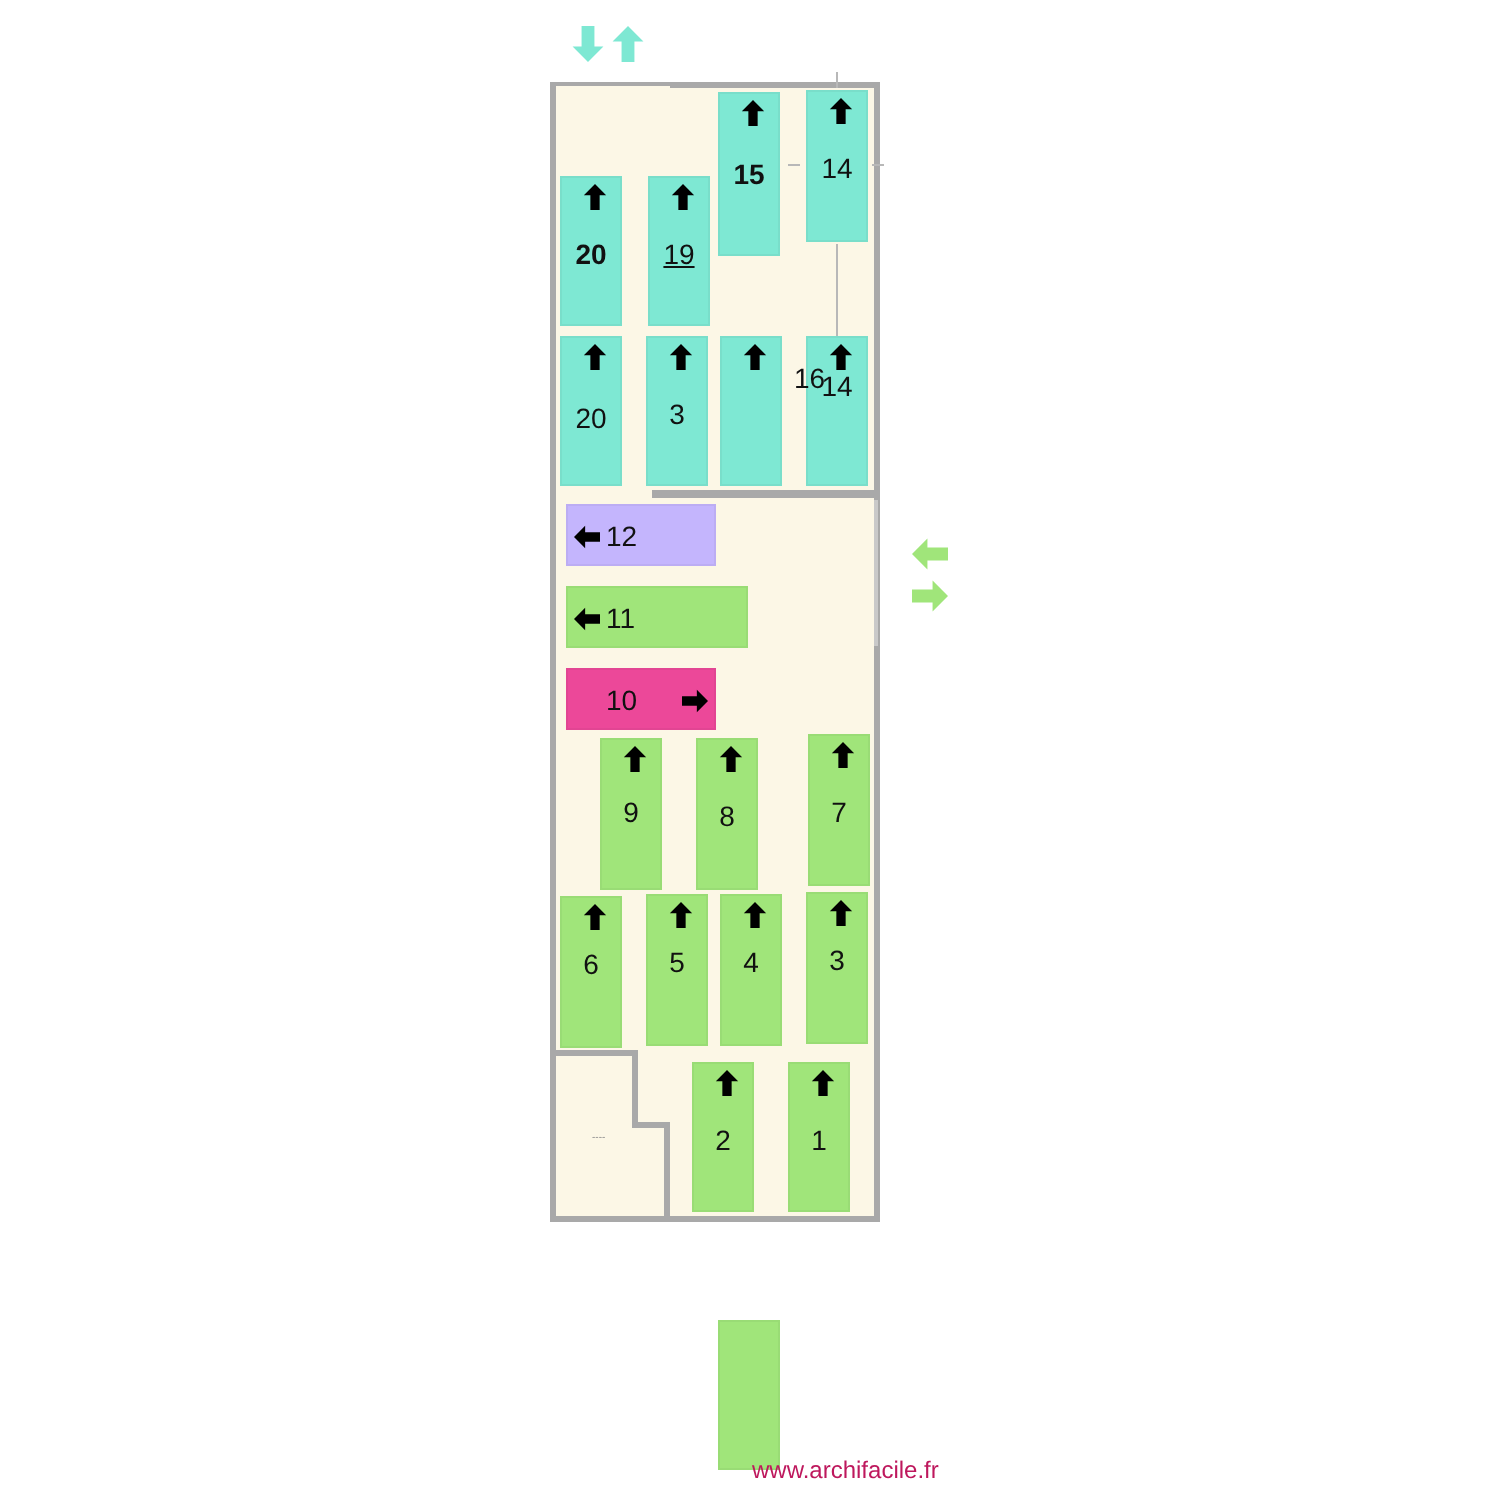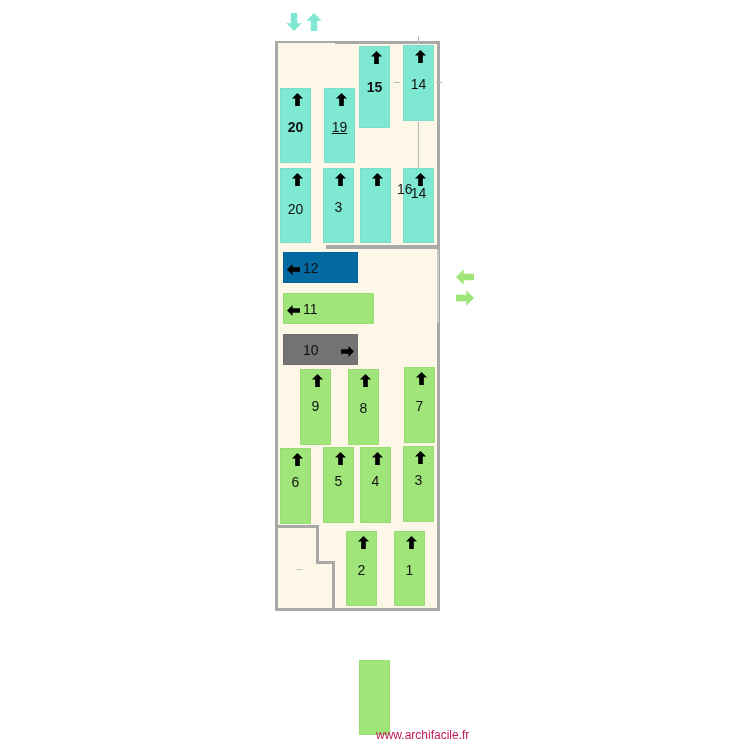--- a/index.html
+++ b/index.html
@@ -89,33 +89,33 @@
           <polygon points="6,0 12,6 8.5,6 8.5,14 3.5,14 3.5,6 0,6" fill="#000000" transform="rotate(0 6 7)"></polygon>
         </svg></span>
       <span class="num" style="top: 30px;">8</span>
     </div>
     <div class="spot" style="left: 300px; top: 369px; width: 31px; height: 76px; background: rgb(160, 229, 122);">
       <span class="arr" style="left: 9.5px; top: 3px;"><svg width="13" height="13" viewBox="0 0 12 14">
           <polygon points="6,0 12,6 8.5,6 8.5,14 3.5,14 3.5,6 0,6" fill="#000000" transform="rotate(0 6 7)"></polygon>
         </svg></span>
       <span class="num" style="top: 28px;">9</span>
     </div>
-    <div class="spot" style="left: 283px; top: 334px; width: 75px; height: 31px; background: #737373;">
+    <div class="spot" style="left: 283px; top: 334px; width: 75px; height: 31px; background: #ec4899;">
       <span class="arr" style="top: 9px; left: 57px;"><svg width="13" height="13" viewBox="0 0 12 14">
           <polygon points="6,0 12,6 8.5,6 8.5,14 3.5,14 3.5,6 0,6" fill="#000000" transform="rotate(90 6 7)"></polygon>
         </svg></span>
       <span class="num" style="left: 19px; right: auto; top: 7px; text-align: left;">10</span>
     </div>
     <div class="spot" style="left: 283px; top: 293px; width: 91px; height: 31px; background: rgb(160, 229, 122);">
       <span class="arr" style="top: 9px; left: 3px;"><svg width="13" height="13" viewBox="0 0 12 14">
           <polygon points="6,0 12,6 8.5,6 8.5,14 3.5,14 3.5,6 0,6" fill="#000000" transform="rotate(270 6 7)"></polygon>
         </svg></span>
       <span class="num" style="left: 19px; right: auto; top: 7px; text-align: left;">11</span>
     </div>
-    <div class="spot" style="left: 283px; top: 252px; width: 75px; height: 31px; background: #0369a1;">
+    <div class="spot" style="left: 283px; top: 252px; width: 75px; height: 31px; background: #c4b5fd;">
       <span class="arr" style="top: 9px; left: 3px;"><svg width="13" height="13" viewBox="0 0 12 14">
           <polygon points="6,0 12,6 8.5,6 8.5,14 3.5,14 3.5,6 0,6" fill="#000000" transform="rotate(270 6 7)"></polygon>
         </svg></span>
       <span class="num" style="left: 19px; right: auto; top: 7px; text-align: left;">12</span>
     </div>
     <div class="spot" style="left: 403px; top: 45px; width: 31px; height: 76px; background: rgb(126, 232, 211);">
       <span class="arr" style="left: 9.5px; top: 3px;"><svg width="13" height="13" viewBox="0 0 12 14">
           <polygon points="6,0 12,6 8.5,6 8.5,14 3.5,14 3.5,6 0,6" fill="#000000" transform="rotate(0 6 7)"></polygon>
         </svg></span>
       <span class="num" style="top: 30px;">14</span>

